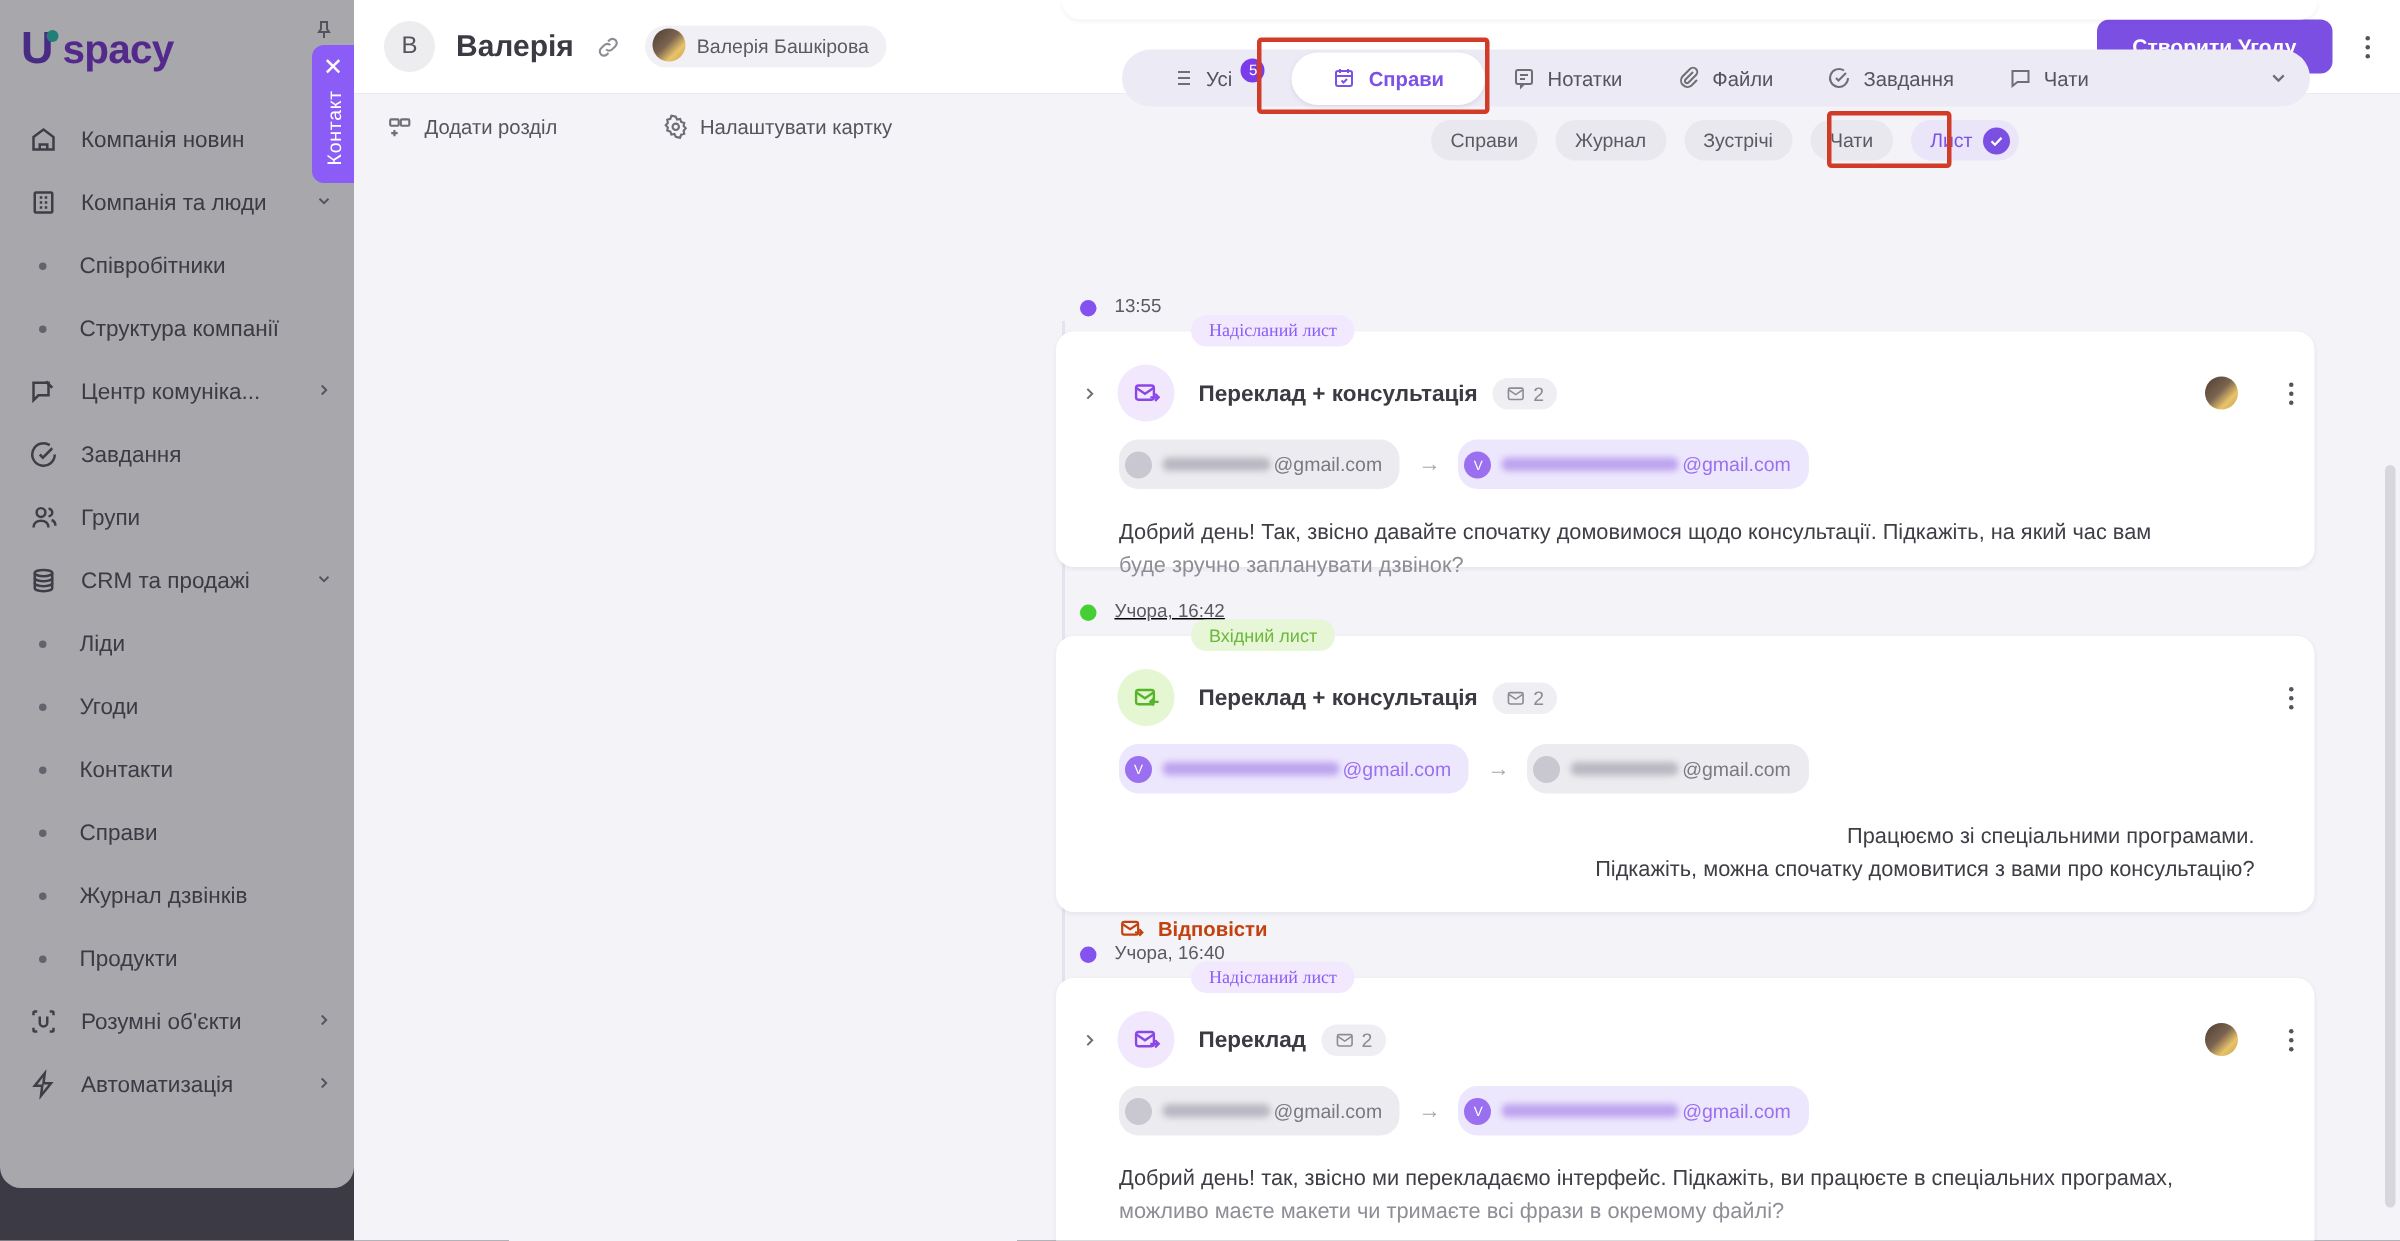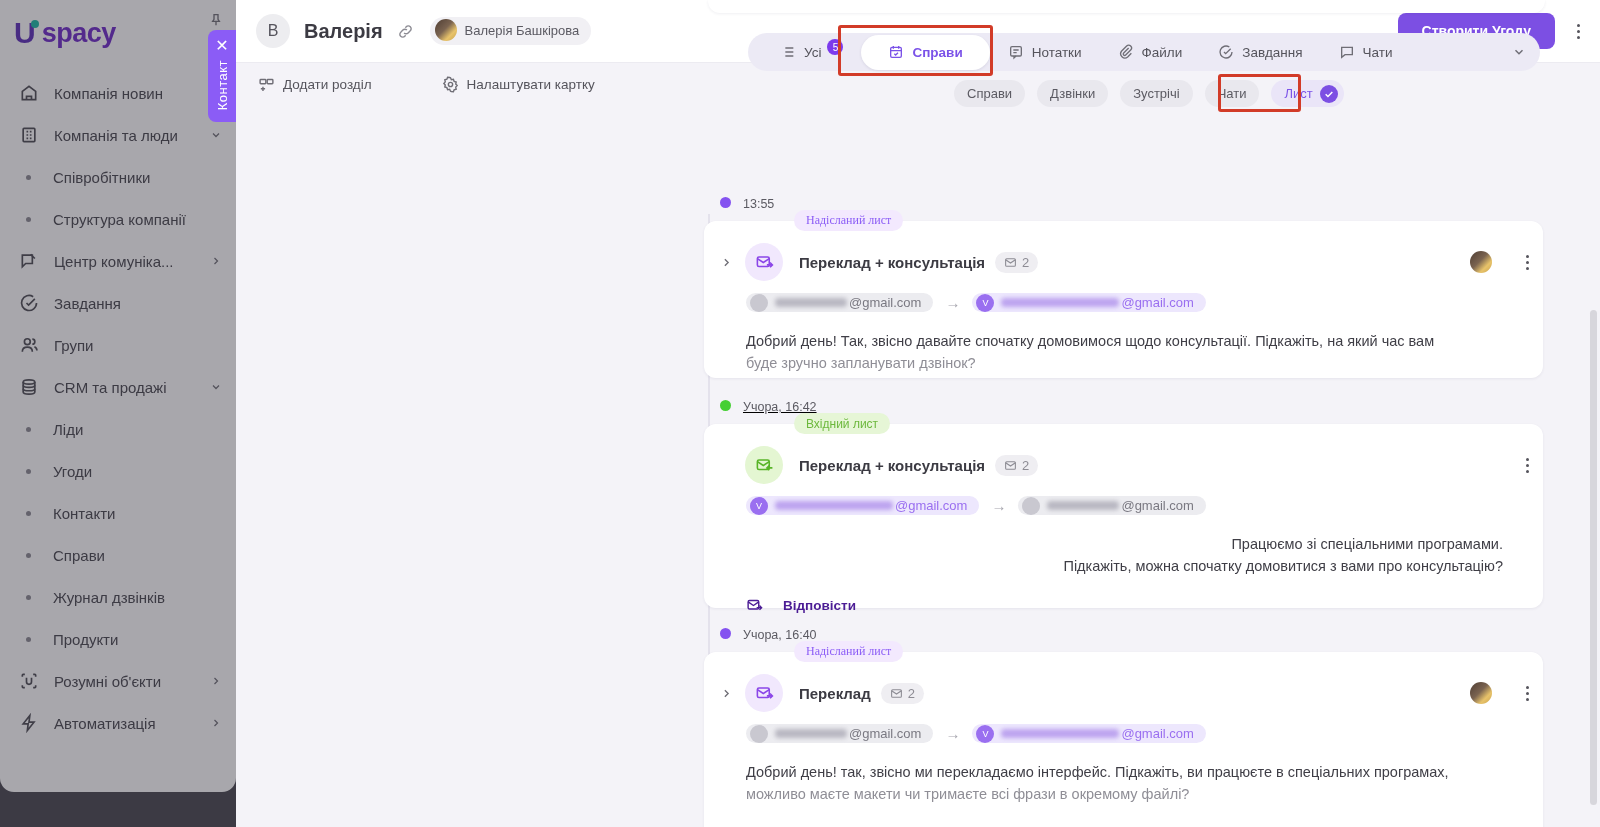--- a/index.html
+++ b/index.html
@@ -58,56 +58,56 @@
   .filters { position:absolute; left:718px; top:80px; display:flex; gap:12px; }
   .chip { background:#e9e8ee; border-radius:14px; height:27px; display:flex; align-items:center; padding:0 13px; font-size:13px; color:#5b5a62; cursor:pointer; white-space:nowrap; }
   .chip.selected { background:#eae5f8; color:#7b52e8; gap:7px; padding-right:6px; }
   .chip .chk { width:18px; height:18px; border-radius:50%; background:#7c4fe3; color:#fff; display:flex; align-items:center; justify-content:center; }
 
   .annot { position:absolute; border:3px solid #d23b28; border-radius:3px; z-index:9; pointer-events:none; }
   .annot-tab { left:602px; top:25px; width:155px; height:51px; }
   .annot-chip { left:982px; top:74px; width:83px; height:38px; }
 
   .timeline-line { position:absolute; left:472px; width:2px; background:#e4e2ec; }
-  .entry-meta { position:absolute; display:flex; align-items:flex-start; gap:12px;padding-left:40px; }
+  .entry-meta { position:absolute; display:flex; align-items:flex-end; gap:12px;padding-left:40px; }
   .dot { width:11px; height:11px; border-radius:50%; }
   .dot.purple { background:#8452f0; }
   .dot.green { background:#45cf33; }
   .entry-time { font-size:12.5px; color:#5b5a62; }
 
   .card { position:absolute; left:468px; width:839px; background:#ffffff; border-radius:12px; box-shadow:0 1px 3px rgba(40,40,80,0.07); }
   .card-badge { position:absolute; top:-11px; left:90px; height:21px; border-radius:11px; padding:0 12px; font-size:12px; display:flex; align-items:center; }
   .card-badge.sent { background:#f3e9fe; color:#8b5cf6;font-family:Liberation Serif, serif; }
   .card-badge.incoming { background:#e6f6d6; color:#6cb83c; }
   .card-head { display:flex; align-items:center; padding:22px 14px 0 16px; }
   .exp-chev { color:#6f6e76; margin-right:12px; cursor:pointer; display:flex; }
   .mail-circle { width:38px; height:38px; border-radius:50%; display:flex; align-items:center; justify-content:center; margin-right:16px; }
   .mail-circle.sent { background:#f1e8fd; color:#8b46e8; }
   .mail-circle.incoming { background:#e4f6d2; color:#58b428; }
   .card-title { font-size:15px; font-weight:bold; color:#3c3b43; margin-right:10px; }
   .count-pill { background:#efeef2; border-radius:12px; padding:3px 9px; display:flex; align-items:center; gap:5px; color:#8d8c94; font-size:13px; }
   .head-right { margin-left:auto; display:flex; align-items:center; gap:12px; }
   .mini-photo { width:22px; height:22px; border-radius:50%; background:linear-gradient(135deg,#4e3d33 0%,#7a6350 45%,#e8c36a 72%,#c9a24e 100%); }
 
   .addr-row { display:flex; align-items:center; gap:12px; padding:12px 14px 0 42px; }
-  .mail-pill { height:19px; border-radius:13px; display:flex; align-items:center; padding:0 12px 0 4px; font-size:13px; }
+  .mail-pill { height:33px; border-radius:13px; display:flex; align-items:center; padding:0 12px 0 4px; font-size:13px; }
   .mail-pill.grey { background:#ececf0; color:#7a7982; }
   .mail-pill.violet { background:#ede7fd; color:#9a6ff0; }
   .mail-pill .mav { width:18px; height:18px; border-radius:50%; margin-right:7px; display:flex; align-items:center; justify-content:center; font-size:9px; color:#fff; }
   .mail-pill.grey .mav { background:#c9c8d0; }
   .mail-pill.violet .mav { background:#9a6ff0; }
   .redact { display:inline-block; height:9px; border-radius:4px; margin-right:2px; filter:blur(2px); }
   .mail-pill.grey .redact { background:#b9b8c2; }
   .mail-pill.violet .redact { background:#bda4ef; }
   .addr-arrow { color:#a7a6ae; font-size:15px; }
 
   .card-body { padding:18px 40px 0 42px; font-size:14.5px; line-height:22px; }
   .card-body .l-dark { color:#3f3e46; }
   .card-body .l-grey { color:#8f8e96; }
-  .reply-btn { display:flex; align-items:center; gap:20px; color:#4c1d95; font-size:13.5px; font-weight:bold; margin:20px 0 0 42px; cursor:pointer; }
+  .reply-btn { display:flex; align-items:center; gap:9px; color:#c2410c; font-size:13.5px; font-weight:bold; margin:20px 0 0 42px; cursor:pointer; }
 
   .scrollbar { position:absolute; right:3px; top:310px; width:7px; height:495px; background:#d7d6dc; border-radius:4px; z-index:10; }
 </style>
 </head>
 <body>
 
 <div class="app">
 
   <div class="sidebar">
     <div class="sidebar-panel">
@@ -366,21 +366,21 @@
             <path d="M6 9l6 6 6-6"></path>
           </svg>
       </span>
     </div>
 
     <div class="filters">
       <div class="chip">
           <span>Справи</span>
         </div>
       <div class="chip">
-          <span>Дзвінки</span>
+          <span>Журнал</span>
         </div>
       <div class="chip">
           <span>Зустрічі</span>
         </div>
       <div class="chip">
           <span>Чати</span>
         </div>
       <div class="chip selected">
         <span>Лист</span>
         <span class="chk">

